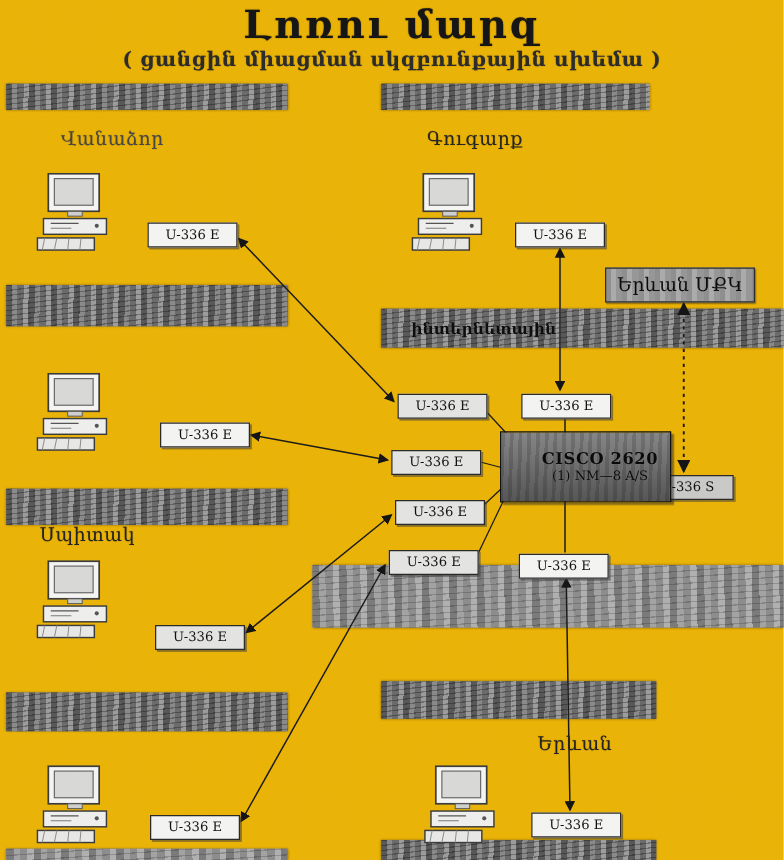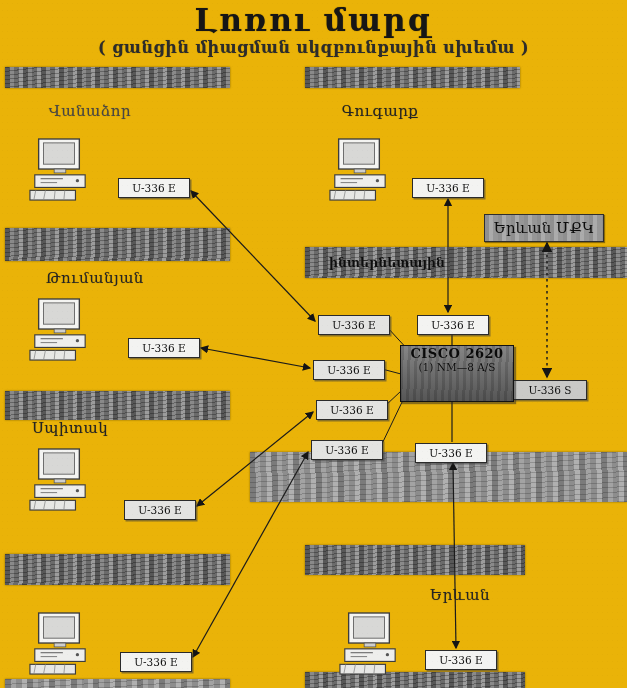--- a/index.html
+++ b/index.html
@@ -53,22 +53,22 @@
     text-align:center;font-size:10.5px;color:#111;
   }
   .modem.gray{background:#e3e3e1;}
   .modem.darker{background:#c9c9c7;text-align:center;}
   .router{
     position:absolute;z-index:4;width:112px;height:55px;
     background:
       repeating-linear-gradient(92deg, rgba(0,0,0,.15) 0 3px, transparent 3px 7px),
       linear-gradient(180deg,#868686,#565656);
     border:1px solid #111;box-shadow:2px 2px 1px rgba(40,40,40,.5);
-    display:flex;flex-direction:column;align-items:center;justify-content:flex-start;
-    color:#0a0a0a;text-shadow:0 0 1px rgba(255,255,255,.2);
+    display:flex;flex-direction:column;align-items:center;justify-content:center;
+    color:#0a0a0a;text-shadow:0 0 1px rgba(255,255,255,.2);padding-left:23px;
   }
   .router .r1{font-size:13px;font-weight:bold;letter-spacing:.5px;}
   .router .r2{font-size:10.5px;}
   .yerevan{
     position:absolute;z-index:3;width:118px;height:26px;line-height:26px;
     background:
       repeating-linear-gradient(90deg,#8f8f8f 0 4px,#ababab 4px 8px,#979797 8px 13px),
       #9a9a9a;
     border:1px solid #2e2e2e;text-align:center;font-size:15px;font-weight:normal;
     color:#0c0c0c;box-shadow:1px 1px 1px rgba(0,0,0,.4);
@@ -137,21 +137,20 @@
       </g>
     </g>
   </svg>
 
   <div class="loc-label" style="left:30px;top:102px;width:120px">Վանաձոր</div>
   <svg class="pc" style="left:28px;top:138px">
       <use href="#pc"></use>
     </svg>
   <div class="modem" style="left:118px;top:178px">U-336 E</div>
 
-  <div class="loc-label dark" style="left:30px;top:269px;width:130px">Թումանյան</div>
   <svg class="pc" style="left:28px;top:298px">
       <use href="#pc"></use>
     </svg>
   <div class="modem" style="left:128px;top:338px">U-336 E</div>
 
   <div class="loc-label dark" style="left:10px;top:419px;width:120px">Սպիտակ</div>
   <svg class="pc" style="left:28px;top:448px">
       <use href="#pc"></use>
     </svg>
   <div class="modem gray" style="left:124px;top:500px">U-336 E</div>

